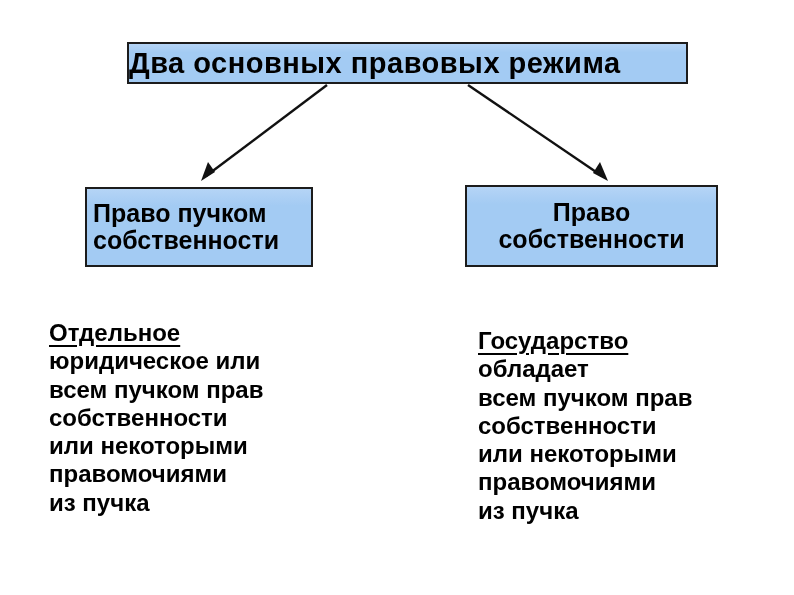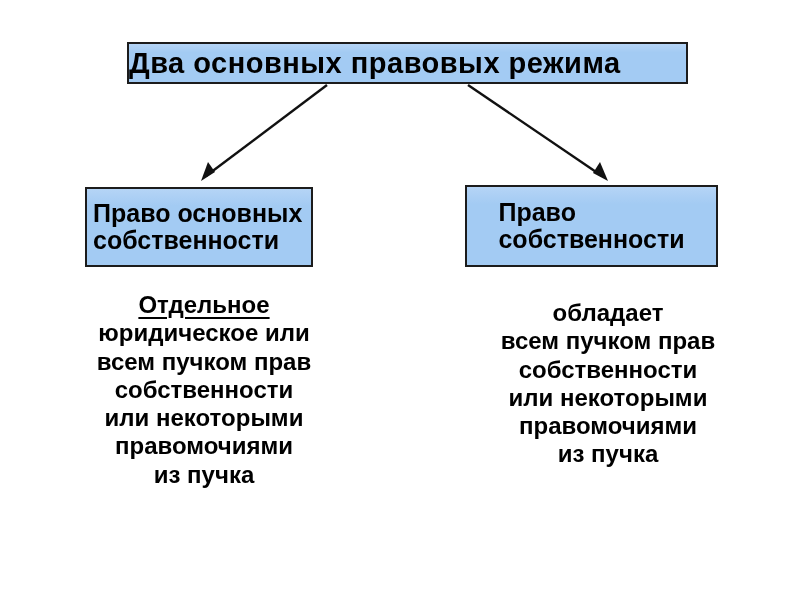--- a/index.html
+++ b/index.html
@@ -37,26 +37,27 @@
   #left-box{
     left:85px;top:187px;width:228px;height:80px;
     align-items:flex-start;
     padding-left:6px;
     font-size:25px;line-height:27px;
   }
   #right-box{
     left:465px;top:185px;width:253px;height:82px;
     align-items:center;
     font-size:25px;line-height:27.5px;
+    text-align:center;
   }
   .desc{
     position:absolute;
-    text-align:center;
     font-size:24px;
     line-height:28.3px;
+    margin-top:28px;
   }
   #left-desc{left:49px;top:291px;width:310px;}
   #right-desc{left:478px;top:299px;width:260px;}
   .u{
     text-decoration:underline;
     text-decoration-thickness:2px;
     text-underline-offset:4px;
   }
   #arrows{
     position:absolute;left:0;top:0;width:794px;height:595px;
@@ -80,21 +81,21 @@
       <polygon class="head" points="201,181 215,172 208,162"></polygon>
     </g>
     <g>
       <line x1="468" y1="85" x2="602" y2="176"></line>
       <polygon class="head" points="608,181 593,173 600,162"></polygon>
     </g>
   </svg>
 
   <div class="box" id="left-box">
     <div>
-        <div class="line"><span>Право основных</span></div>
+        <div class="line"><span>Право пучком</span></div>
         <div class="line"><span>собственности</span></div>
       </div>
   </div>
 
   <div class="box" id="right-box">
     <div>
         <div class="line"><span>Право</span></div>
         <div class="line"><span>собственности</span></div>
       </div>
   </div>
@@ -103,20 +104,21 @@
       <div class="line"><span class="u">Отдельное</span></div>
       <div class="line"><span>юридическое или</span></div>
       <div class="line"><span>всем пучком прав</span></div>
       <div class="line"><span>собственности</span></div>
       <div class="line"><span>или некоторыми</span></div>
       <div class="line"><span>правомочиями</span></div>
       <div class="line"><span>из пучка</span></div>
     </div>
 
   <div class="desc" id="right-desc">
+      <div class="line"><span class="u"> Государство</span></div>
       <div class="line"><span>обладает</span></div>
       <div class="line"><span>всем пучком прав</span></div>
       <div class="line"><span>собственности</span></div>
       <div class="line"><span>или некоторыми</span></div>
       <div class="line"><span>правомочиями</span></div>
       <div class="line"><span>из пучка</span></div>
     </div>
 
 </div>
 

